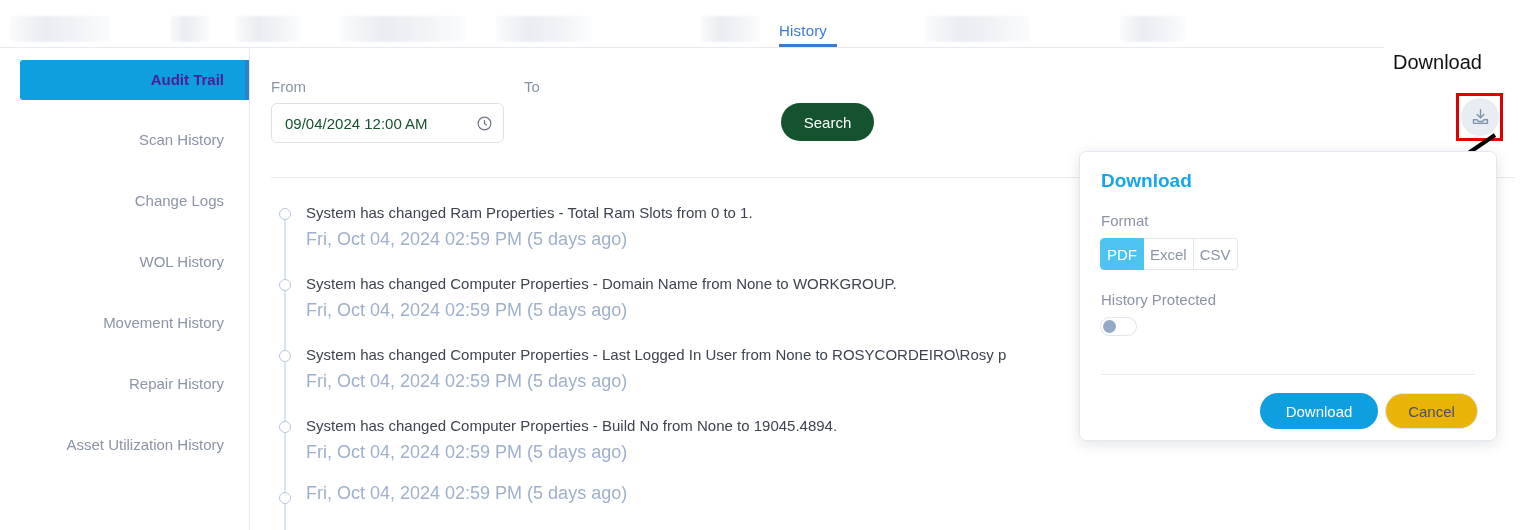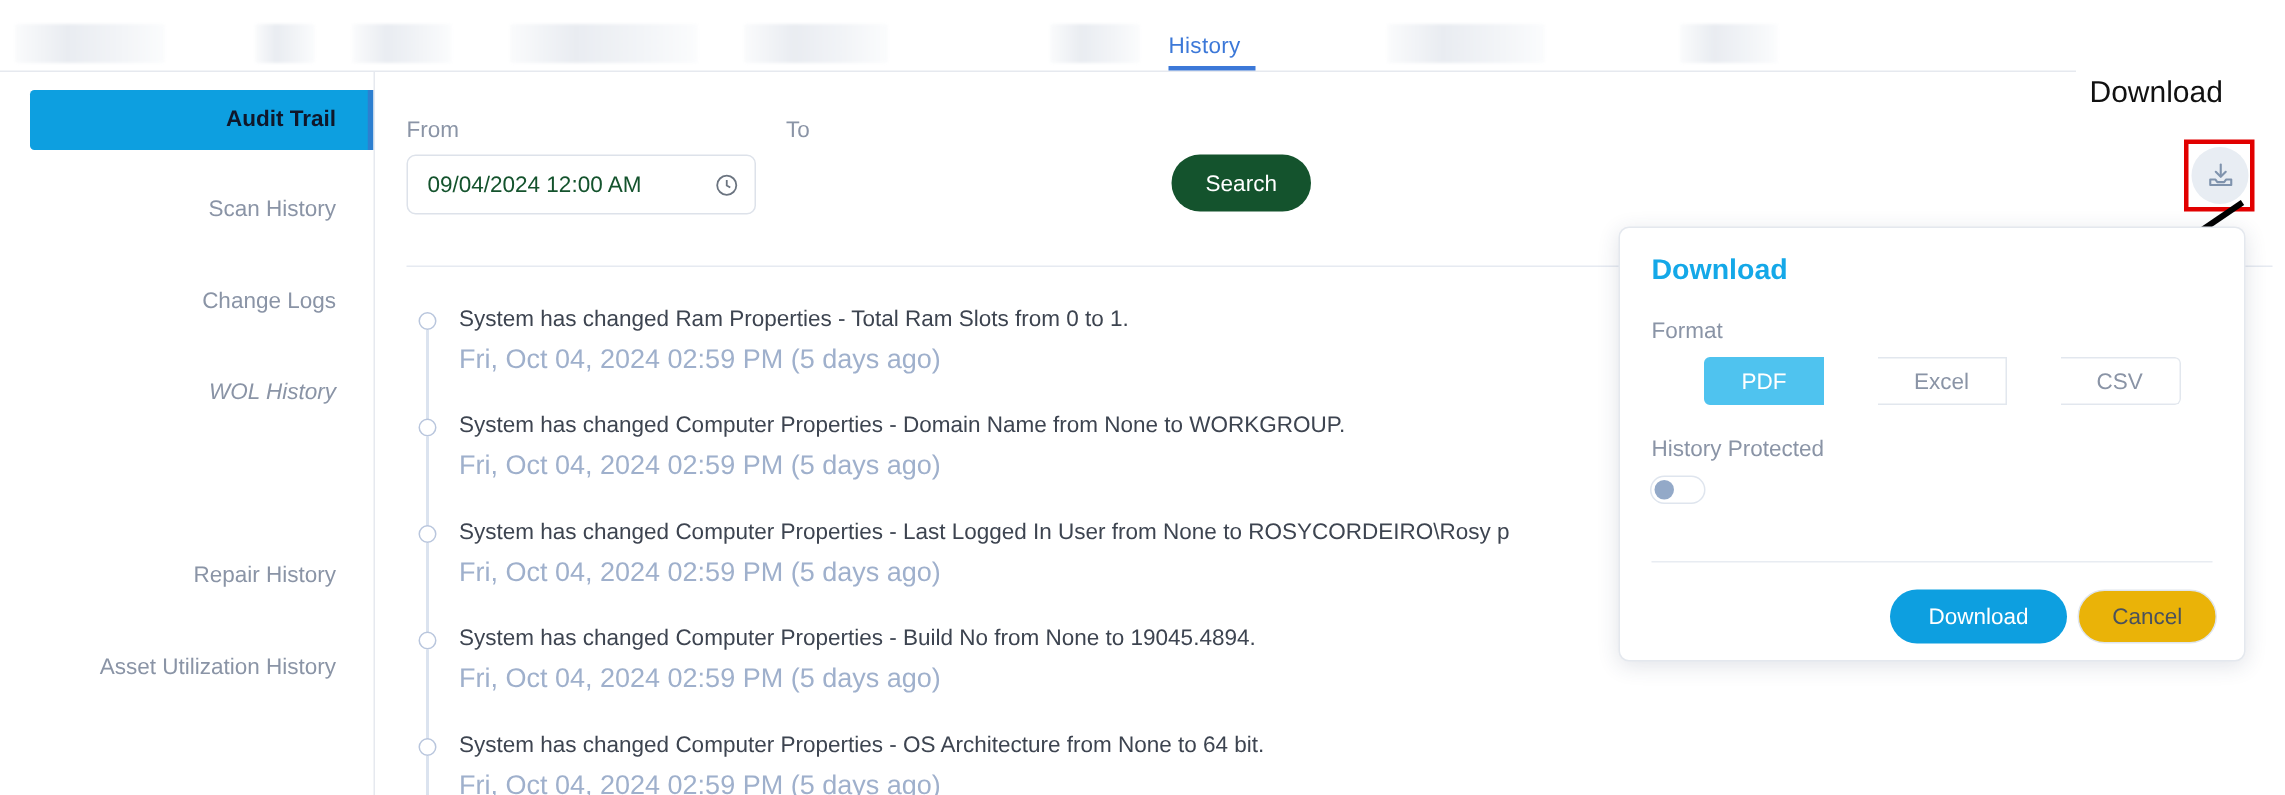--- a/index.html
+++ b/index.html
@@ -70,21 +70,21 @@
     text-align: right;
     padding-right: 25px;
     box-sizing: border-box;
     font-size: 15px;
     color: #8a94a6;
     white-space: nowrap;
     cursor: pointer;
   }
   .side-item.active {
     background: #0d9fe0;
-    color: #0f172a;
+    color: #4c1d95;
     font-weight: bold;
     border-right: 4px solid #2d7fd0;
     border-radius: 3px 0 0 3px;
     padding-right: 21px;
   }
 
   
   .main {
     position: absolute;
     left: 250px; top: 48px;
@@ -259,30 +259,29 @@
     position: absolute;
     left: 20px;
     top: 86px;
     display: flex;
     border-radius: 4px;
     overflow: hidden;
   }
   .seg-btn {
     height: 32px;
     line-height: 32px;
-    padding: 0 24px;
+    padding: 0 6px;
     font-size: 15px;
     color: #8a94a6;
     background: #fff;
     border: 1px solid #e2e7ee;
     border-left: none;
     box-sizing: border-box;
     cursor: pointer;
     white-space: nowrap;
-    margin-left: 36px;
   }
   .seg-btn:first-child { border-left: 1px solid #e2e7ee; border-radius: 4px 0 0 4px; }
   .seg-btn:last-child { border-radius: 0 4px 4px 0; }
   .seg-btn.sel {
     background: #4fc3ef;
     color: #ffffff;
     border-color: #4fc3ef;
   }
   .toggle {
     position: absolute;
@@ -353,21 +352,22 @@
   <div class="redact" style="left:1120px;width:65px;"></div>
 
   <div class="tab-active">History</div>
   <div class="tab-underline"></div>
 </div>
 
 <div class="sidebar">
   <div class="side-item active" style="top:12px;"><span>Audit Trail</span></div>
   <div class="side-item" style="top:133px;"><span>Change Logs</span></div>
   <div class="side-item" style="top:72px;"><span>Scan History</span></div>
-  <div class="side-item" style="top:194px;font-style:italic;"><span>WOL History</span></div>
+  <div class="side-item" style="top:194px;"><span>WOL History</span></div>
+  <div class="side-item" style="top:255px;"><span>Movement History</span></div>
   <div class="side-item" style="top:316px;"><span>Repair History</span></div>
   <div class="side-item" style="top:377px;"><span>Asset Utilization History</span></div>
 </div>
 
 <div class="main">
 
   <div class="field-label" style="left:21px;top:30px;">From</div>
   <div class="date-box" style="left:21px;top:55px;">
     <span class="date-val" title="MM/DD/YYYY hh:mm AM">09/04/2024 12:00 AM</span>
     <svg class="clock-ico" viewBox="0 0 24 24" fill="none" stroke="#6b7480" stroke-width="1.7">
@@ -403,21 +403,20 @@
     </div>
     <div class="tl-item">
       <span class="tl-dot"></span>
       <span class="tl-line"></span>
       <div class="tl-title">System has changed Computer Properties - Build No from None to 19045.4894.</div>
       <div class="tl-sub">Fri, Oct 04, 2024 02:59 PM (5 days ago)</div>
     </div>
     <div class="tl-item">
       <span class="tl-dot"></span>
       <span class="tl-line"></span>
-      <div class="tl-title">System has changed Computer Properties - OS Architecture from None to 64 bit.</div>
       <div class="tl-sub">Fri, Oct 04, 2024 02:59 PM (5 days ago)</div>
     </div>
   </div>
 </div>
 
 <div class="dl-anno-text">Download</div>
 <div class="dl-redbox"></div>
 <div class="dl-circle">
   <svg width="21" height="21" viewBox="0 0 24 24" fill="none" stroke="#7f93ad" stroke-width="1.6" stroke-linecap="round" stroke-linejoin="round">
     <path d="M12 3v9"></path>

